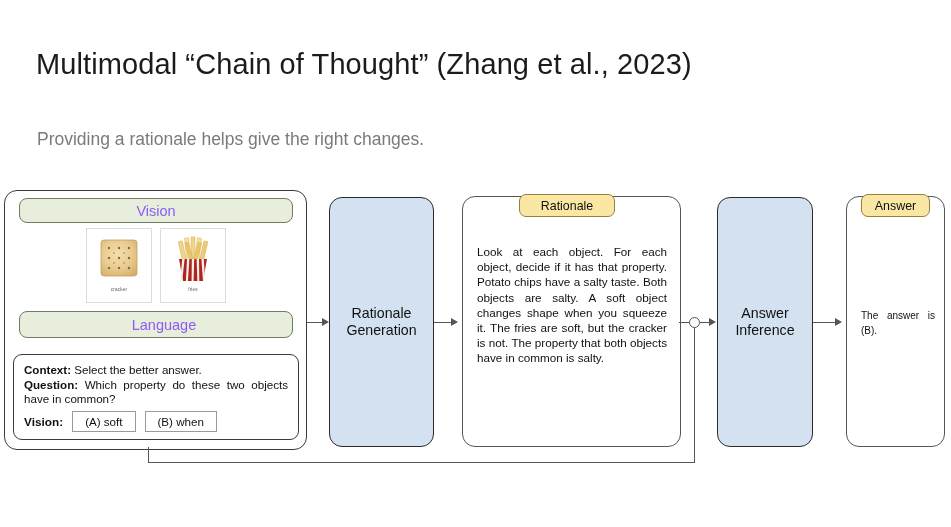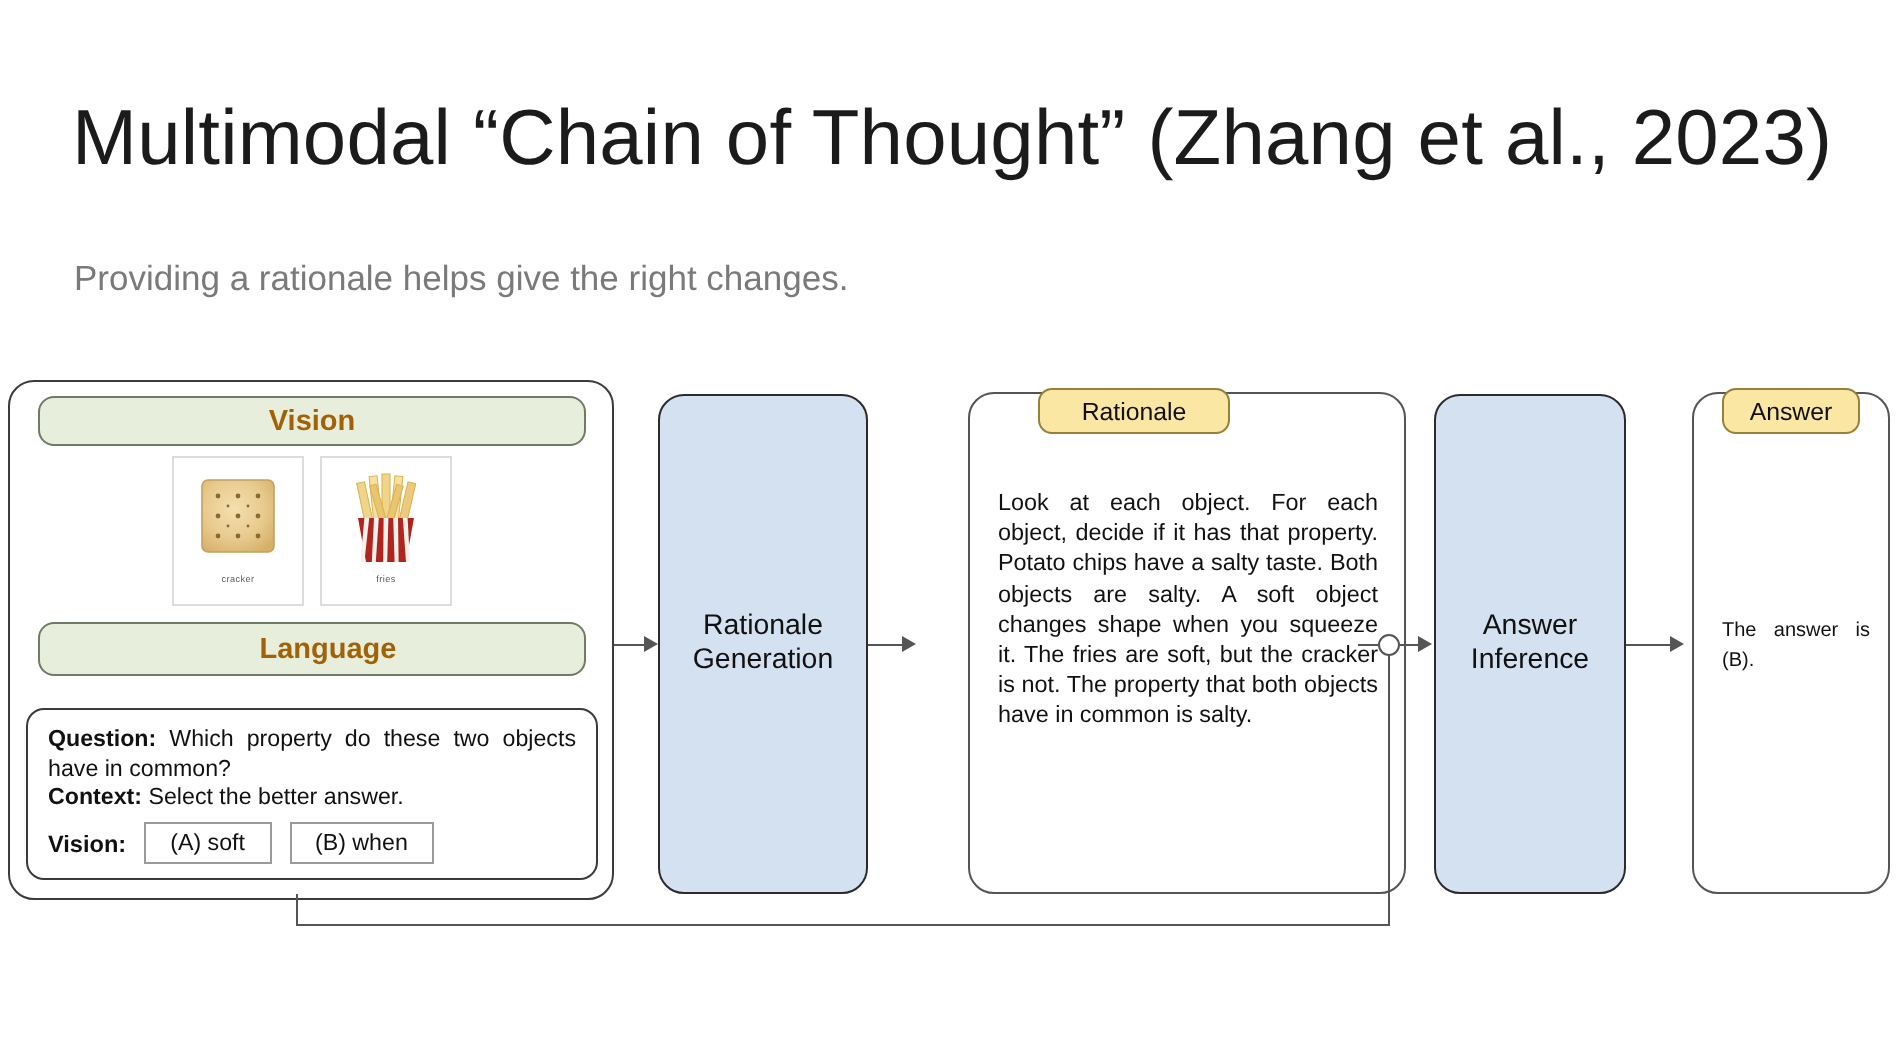--- a/index.html
+++ b/index.html
@@ -13,21 +13,21 @@
   #slide {
     position: relative;
     width: 951px; height: 527px;
     background: #ffffff;
   }
 
   
   .slide-title {
     position: absolute;
     left: 36px; top: 48px;
-    font-size: 39px;
+    font-size: 29px;
     color: #1b1b1b;
     letter-spacing: 0.1px;
     white-space: nowrap;
   }
   .slide-subtitle {
     position: absolute;
     left: 37px; top: 129px;
     font-size: 17.5px;
     color: #7a7a7a;
     white-space: nowrap;
@@ -52,22 +52,21 @@
   
   .modality-header {
     position: absolute;
     background: #e7eedc;
     border: 1.3px solid #6f7b62;
     border-radius: 8px;
     display: flex;
     align-items: center;
     justify-content: center;
     font-size: 14.5px;
-    color: #a16207;
-    font-weight: bold;
+    color: #8b5cf6;
   }
   #vision-header { left: 19px; top: 198px; width: 274px; height: 25px; }
   #language-header { left: 19px; top: 311px; width: 274px; height: 27px; padding-left: 16px; }
 
   
   .thumb-row {
     position: absolute;
     left: 86px; top: 228px;
     width: 140px; height: 75px;
     display: flex;
@@ -140,21 +139,21 @@
   #rationale-generation { left: 329px; top: 197px; width: 105px; height: 250px; }
   #answer-inference    { left: 717px; top: 197px; width: 96px;  height: 250px; }
 
   
   .output-box {
     position: absolute;
     background: #ffffff;
     border: 1.2px solid #555;
     border-radius: 13px;
   }
-  #rationale-box { left: 484px; top: 196px; width: 219px; height: 251px; }
+  #rationale-box { left: 462px; top: 196px; width: 219px; height: 251px; }
   #answer-box    { left: 846px; top: 196px; width: 99px;  height: 251px; }
 
   .tag {
     position: absolute;
     background: #fbe7a4;
     border: 1.3px solid #96803a;
     border-radius: 7px;
     font-size: 12.4px;
     color: #111;
     display: flex;
@@ -275,24 +274,24 @@
       <span class="thumb-caption">fries</span>
     </div>
   </div>
 
   <div class="modality-header" id="language-header">
     <span>Language</span>
   </div>
 
   <div class="rbox" id="question-card">
     <div class="q-line">
+      <span class="q-label">Context:</span><span> Select the better answer.</span>
+    </div>
+    <div class="q-line">
       <span class="q-label">Question:</span><span> Which property do these two objects have in common?</span>
-    </div>
-    <div class="q-line">
-      <span class="q-label">Context:</span><span> Select the better answer.</span>
     </div>
     <div class="options-row">
       <span class="options-label">Vision:</span>
       <span class="option-chip">(A) soft</span>
       <span class="option-chip">(B) when</span>
     </div>
   </div>
 
   <div class="conn-line h-line" style="left:307px; top:322px; width:16px;"></div>
   <div class="arrow-head" style="left:322px; top:317.5px;"></div>

